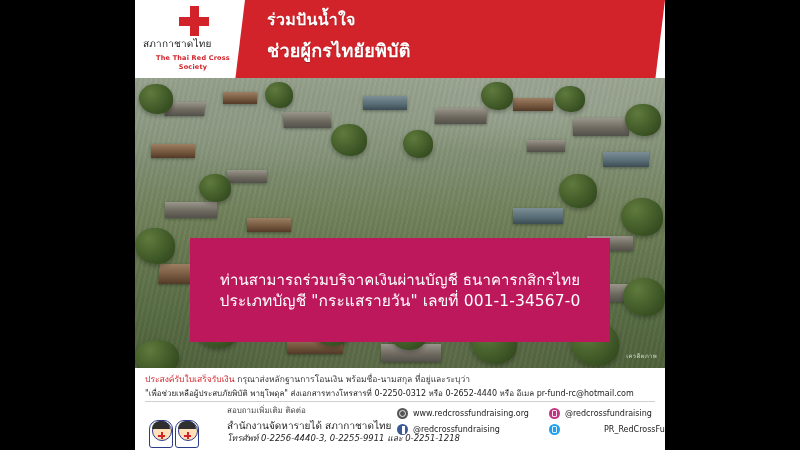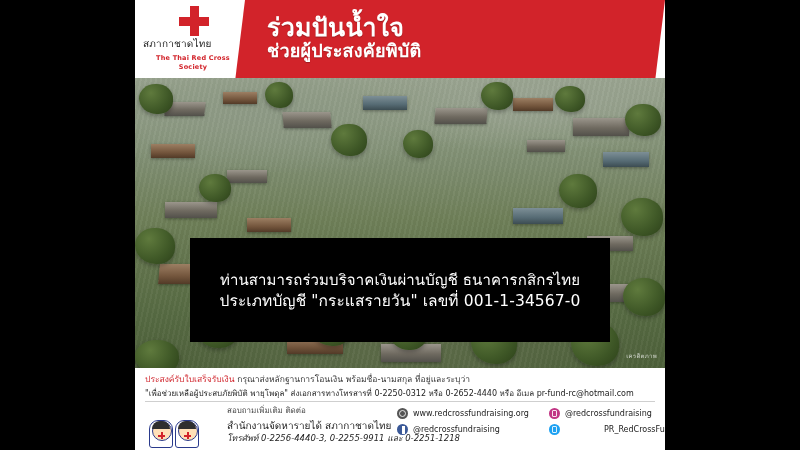--- a/index.html
+++ b/index.html
@@ -98,21 +98,21 @@
     color: #d2232a;
     font-weight: bold;
     letter-spacing: 0.2px;
     line-height: 9px;
   }
   .hl1 {
     position: absolute;
     left: 14px;
     top: 7px;
     color: #ffffff;
-    font-size: 25px;
+    font-size: 16px;
     font-weight: bold;
     letter-spacing: 0.3px;
     text-shadow: 0 1px 1px rgba(0,0,0,0.25);
     white-space: nowrap;
   }
   .hl2 {
     position: absolute;
     left: 14px;
     top: 36px;
     color: #ffffff;
@@ -187,21 +187,21 @@
     letter-spacing: 0.3px;
   }
 
   
   .msg {
     position: absolute;
     left: 55px;
     top: 160px;
     width: 420px;
     height: 104px;
-    background: #000000;
+    background: #be185d;
     display: flex;
     flex-direction: column;
     justify-content: center;
     align-items: center;
     gap: 1px;
     padding: 4px 6px;
     box-sizing: border-box;
   }
   .msg-line {
     color: #ffffff;
@@ -398,21 +398,21 @@
       <div class="header-red"></div>
 
       <div class="logo">
         <div class="logo-cross"></div>
         <div class="logo-th">สภากาชาดไทย</div>
         <div class="logo-en">The Thai Red Cross Society</div>
       </div>
 
       <div class="header-red-inner">
         <div class="hl1">ร่วมปันน้ำใจ</div>
-        <div class="hl2">ช่วยผู้ประสงคัยพิบัติ</div>
+        <div class="hl2">ช่วยผู้กรไทยัยพิบัติ</div>
       </div>
     </div>
 
     <div class="photo">
       <div class="water"></div>
 
       <div class="roof" style="left:30px;  top:24px;  width:40px; height:14px; transform:skewX(-6deg);"></div>
       <div class="roof rust" style="left:88px;  top:14px;  width:34px; height:12px;"></div>
       <div class="roof" style="left:148px; top:34px;  width:48px; height:16px; transform:skewX(5deg);"></div>
       <div class="roof blue" style="left:228px; top:18px;  width:44px; height:14px;"></div>

